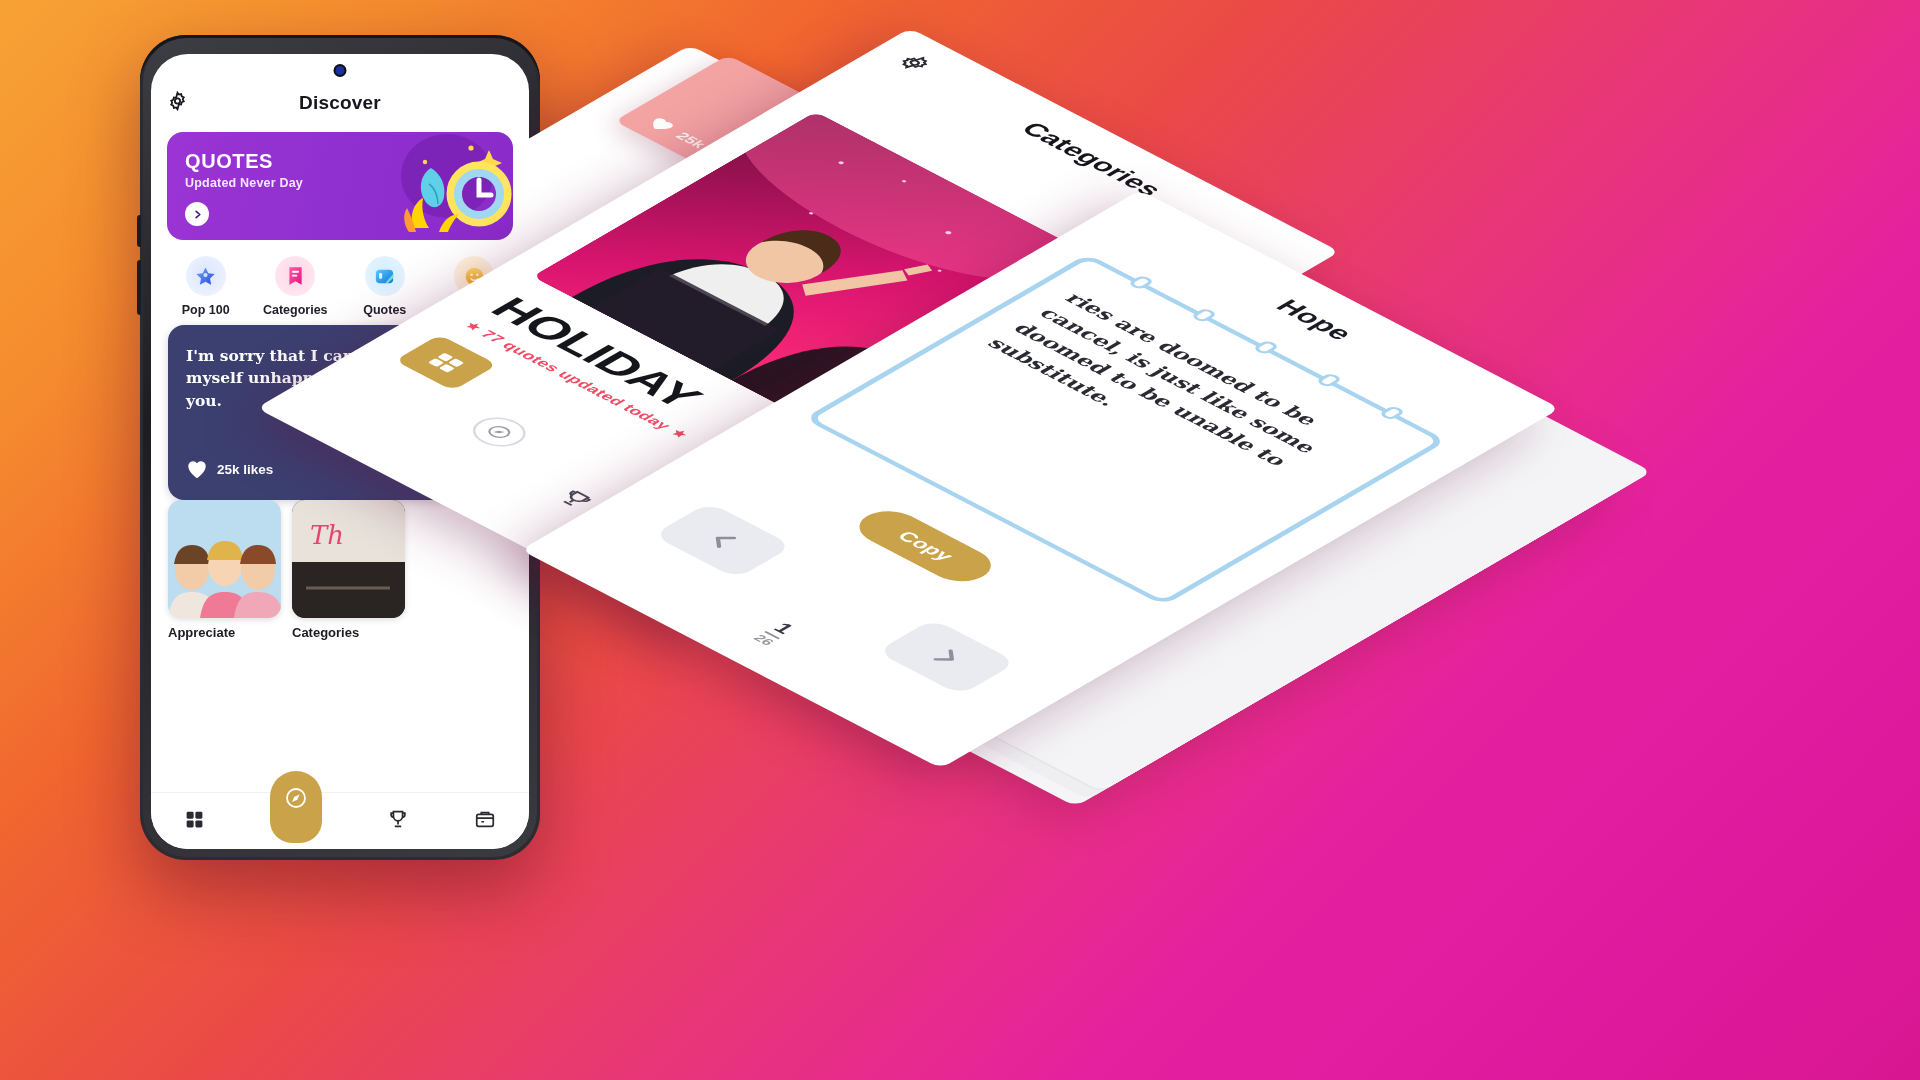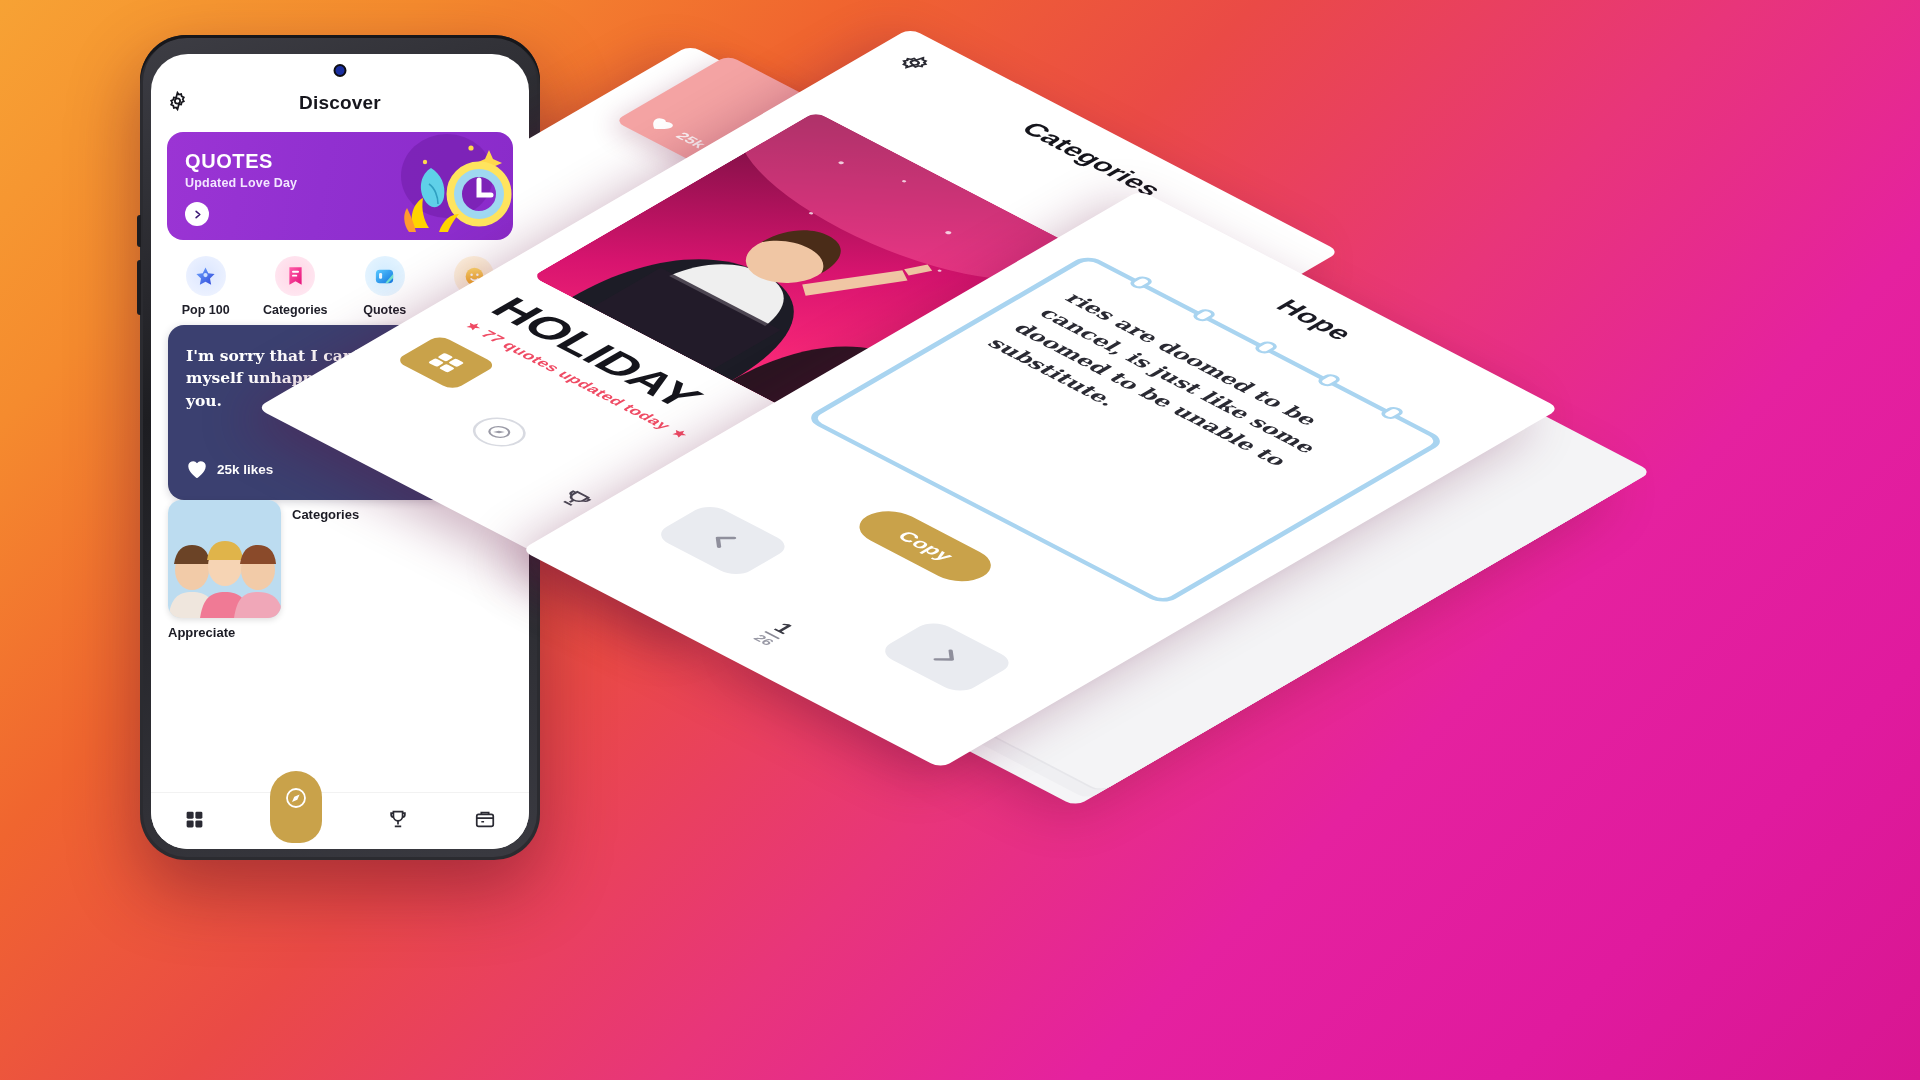--- a/index.html
+++ b/index.html
@@ -187,21 +187,21 @@
         </svg>
       </span>
       <div class="title">Discover</div>
     </div>
 
     <div class="scrollzone">
 
       <div class="promo">
         <div class="ptext">
           <div class="ph1">QUOTES</div>
-          <div class="ph2">Updated Love Day</div>
+          <div class="ph2">Updated Never Day</div>
         </div>
         <div class="pgo">
           <svg width="11" height="11" viewBox="0 0 24 24" fill="none" stroke="#3a1673" stroke-width="3.4" stroke-linecap="round" stroke-linejoin="round">
               <polyline points="9 5 17 12 9 19"></polyline>
             </svg>
         </div>
         <svg class="art" viewBox="0 0 180 108">
           <ellipse cx="108" cy="44" rx="46" ry="42" fill="#7a22b4" opacity=".85"></ellipse>
           <path d="M150 18l4 9 9 4-9 4-4 9-4-9-9-4 9-4z" fill="#ffd84d"></path>
           <circle cx="132" cy="16" r="2.6" fill="#ffd84d"></circle>
@@ -320,20 +320,29 @@
               <ellipse cx="90" cy="70" rx="17" ry="20" fill="#f2cba8"></ellipse>
               <path d="M72 64c2-14 9-19 18-19s17 5 18 19z" fill="#8a4a2a"></path>
               <path d="M0 118c3-20 10-26 24-26s22 6 25 26z" fill="#efe6dd"></path>
               <path d="M32 118c3-20 11-26 25-26s22 6 25 26z" fill="#f07a95"></path>
               <path d="M66 118c3-20 10-26 24-26s23 6 26 26z" fill="#f0a7b8"></path>
             </svg>
           </div>
           <div class="cap">Appreciate</div>
         </div>
         <div class="thumb">
+          <div class="ph">
+            <svg width="113" height="118" viewBox="0 0 113 118">
+              <rect width="113" height="118" fill="#3a3330"></rect>
+              <rect x="0" y="0" width="113" height="62" fill="#e8e2da"></rect>
+              <text x="18" y="44" font-family="DejaVu Serif, serif" font-size="26" fill="#e8456e" font-style="italic">Th</text>
+              <rect x="0" y="62" width="113" height="56" fill="#2a2422"></rect>
+              <path d="M14 88h84" stroke="#6b5c52" stroke-width="3"></path>
+            </svg>
+          </div>
           <div class="cap">Categories</div>
         </div>
       </div>
     </div>
 
     <div class="bnav">
       <span>
         <svg width="21" height="21" viewBox="0 0 24 24" fill="#2a2a33">
           <rect x="3" y="3" width="8" height="8" rx="1.6"></rect>
             <rect x="13" y="3" width="8" height="8" rx="1.6"></rect>

